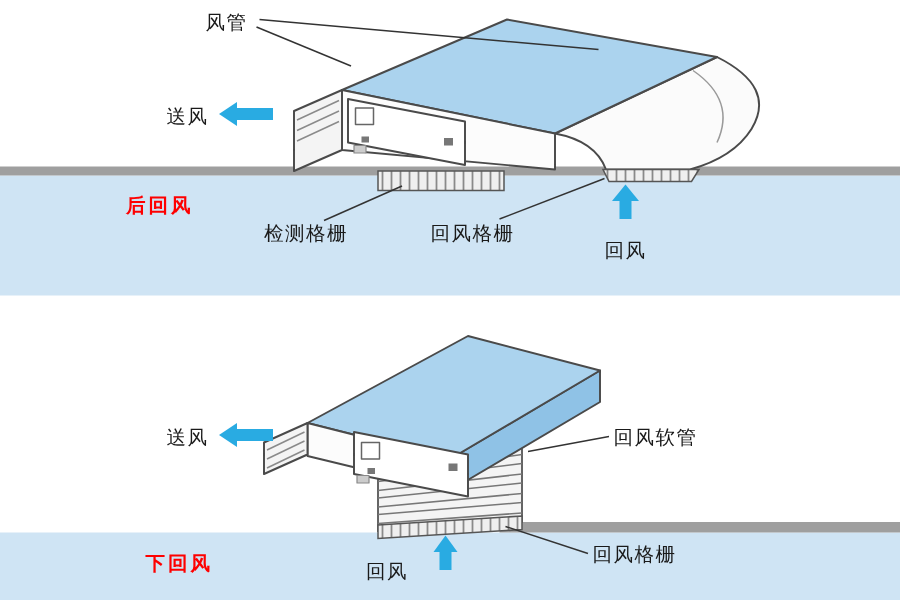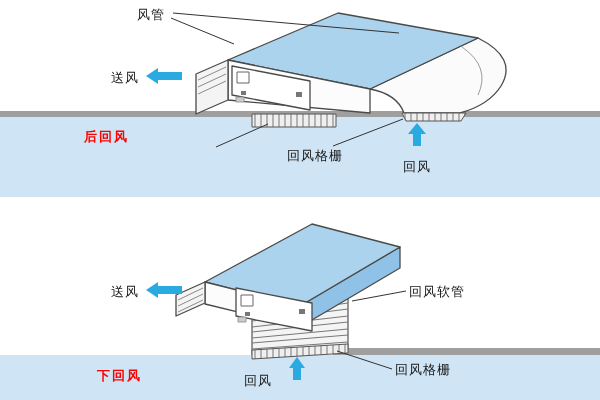--- a/index.html
+++ b/index.html
@@ -129,20 +129,21 @@
 
     <g stroke="#333" stroke-width="1">
       <line x1="406" y1="91" x2="352" y2="101"></line>
       <line x1="392" y1="169" x2="337" y2="151"></line>
     </g>
   </svg>
 
   <span class="lbl pos-duct">风管</span>
   <span class="lbl pos-supply-top">送风</span>
   <span class="lbl caption pos-rear-return">后回风</span>
+  <span class="lbl pos-inspect-grille">检测格栅</span>
   <span class="lbl pos-return-grille-top">回风格栅</span>
   <span class="lbl pos-return-top">回风</span>
 
   <span class="lbl pos-supply-bottom">送风</span>
   <span class="lbl pos-flex-duct">回风软管</span>
   <span class="lbl caption pos-bottom-return">下回风</span>
   <span class="lbl pos-return-bottom">回风</span>
   <span class="lbl pos-return-grille-bottom">回风格栅</span>
 </div>
 

